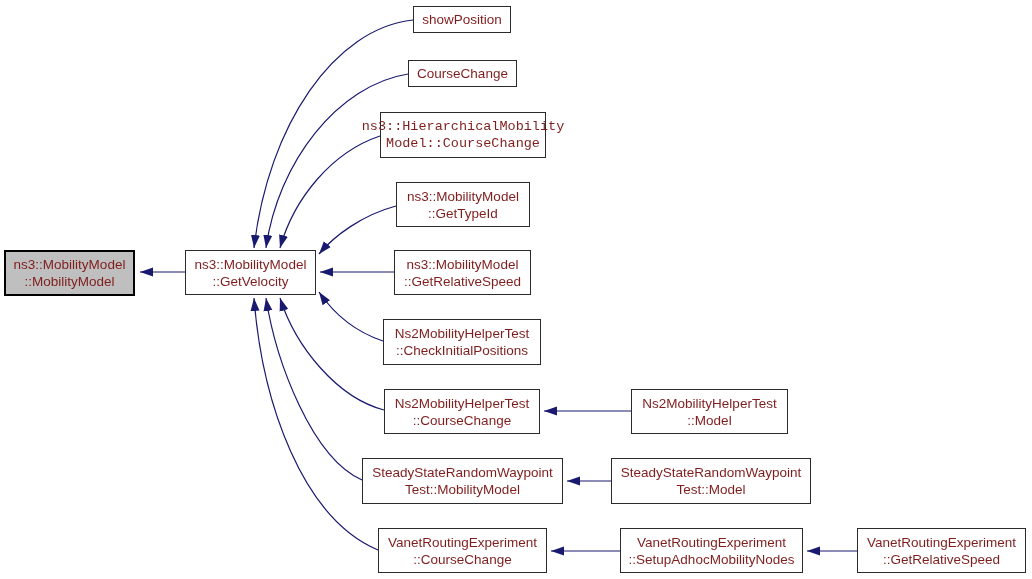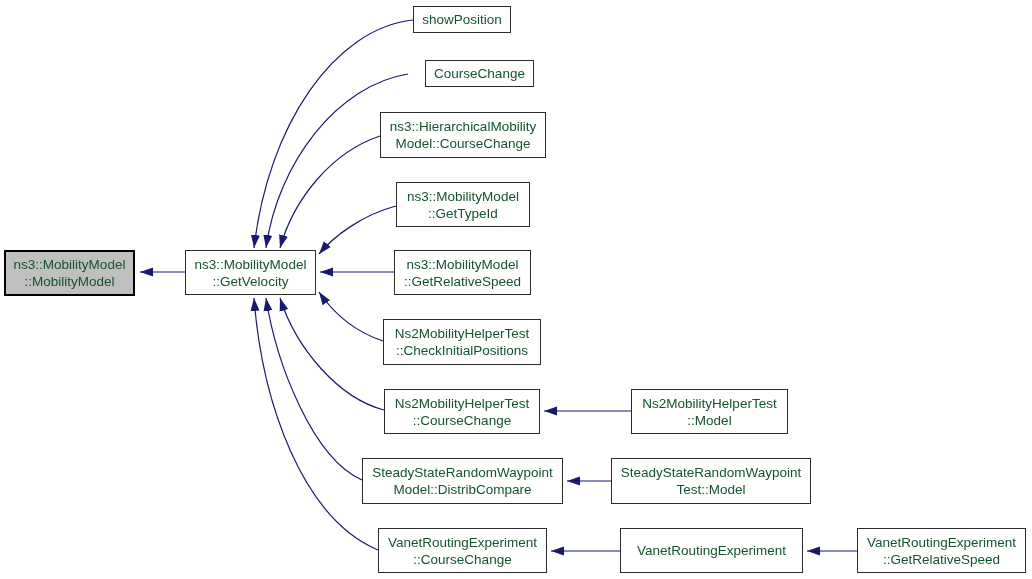--- a/index.html
+++ b/index.html
@@ -20,21 +20,21 @@
     box-sizing:border-box;
     background:#ffffff;
     border:1px solid #2b2b2b;
     display:flex;
     flex-direction:column;
     align-items:center;
     justify-content:center;
     text-align:center;
     font-size:13.5px;
     line-height:17px;
-    color:#14532d;
+    color:#7f1d1d;
     white-space:nowrap;
     cursor:pointer;
   }
   .node.highlight {
     background:#bfbfbf;
     border:2px solid #000000;
     cursor:default;
   }
 </style>
 </head>
@@ -71,25 +71,25 @@
 
   <div class="node" style="left:185px; top:250px; width:131px; height:45px;">
     <span>ns3::MobilityModel</span>
     <span>::GetVelocity</span>
   </div>
 
   <div class="node" style="left:413px; top:6px; width:98px; height:27px;">
     <span>showPosition</span>
   </div>
 
-  <div class="node" style="left:408px; top:60px; width:109px; height:27px;margin-left:17px;">
+  <div class="node" style="left:408px; top:60px; width:109px; height:27px;">
     <span>CourseChange</span>
   </div>
 
-  <div class="node" style="left:380px; top:112px; width:166px; height:46px;">
+  <div class="node" style="left:380px; top:112px; width:166px; height:46px;font-family:Liberation Mono, monospace;">
     <span>ns3::HierarchicalMobility</span>
     <span>Model::CourseChange</span>
   </div>
 
   <div class="node" style="left:396px; top:182px; width:134px; height:45px;">
     <span>ns3::MobilityModel</span>
     <span>::GetTypeId</span>
   </div>
 
   <div class="node" style="left:394px; top:250px; width:137px; height:45px;">
@@ -102,40 +102,41 @@
     <span>::CheckInitialPositions</span>
   </div>
 
   <div class="node" style="left:384px; top:389px; width:156px; height:45px;">
     <span>Ns2MobilityHelperTest</span>
     <span>::CourseChange</span>
   </div>
 
   <div class="node" style="left:362px; top:458px; width:201px; height:46px;">
     <span>SteadyStateRandomWaypoint</span>
-    <span>Model::DistribCompare</span>
+    <span>Test::MobilityModel</span>
   </div>
 
   <div class="node" style="left:378px; top:528px; width:169px; height:45px;">
     <span>VanetRoutingExperiment</span>
     <span>::CourseChange</span>
   </div>
 
   <div class="node" style="left:631px; top:389px; width:157px; height:45px;">
     <span>Ns2MobilityHelperTest</span>
     <span>::Model</span>
   </div>
 
   <div class="node" style="left:611px; top:458px; width:200px; height:46px;">
     <span>SteadyStateRandomWaypoint</span>
     <span>Test::Model</span>
   </div>
 
   <div class="node" style="left:620px; top:528px; width:183px; height:45px;">
     <span>VanetRoutingExperiment</span>
+    <span>::SetupAdhocMobilityNodes</span>
   </div>
 
   <div class="node" style="left:857px; top:528px; width:169px; height:45px;">
     <span>VanetRoutingExperiment</span>
     <span>::GetRelativeSpeed</span>
   </div>
 
 </div>
 
 </body></html>

